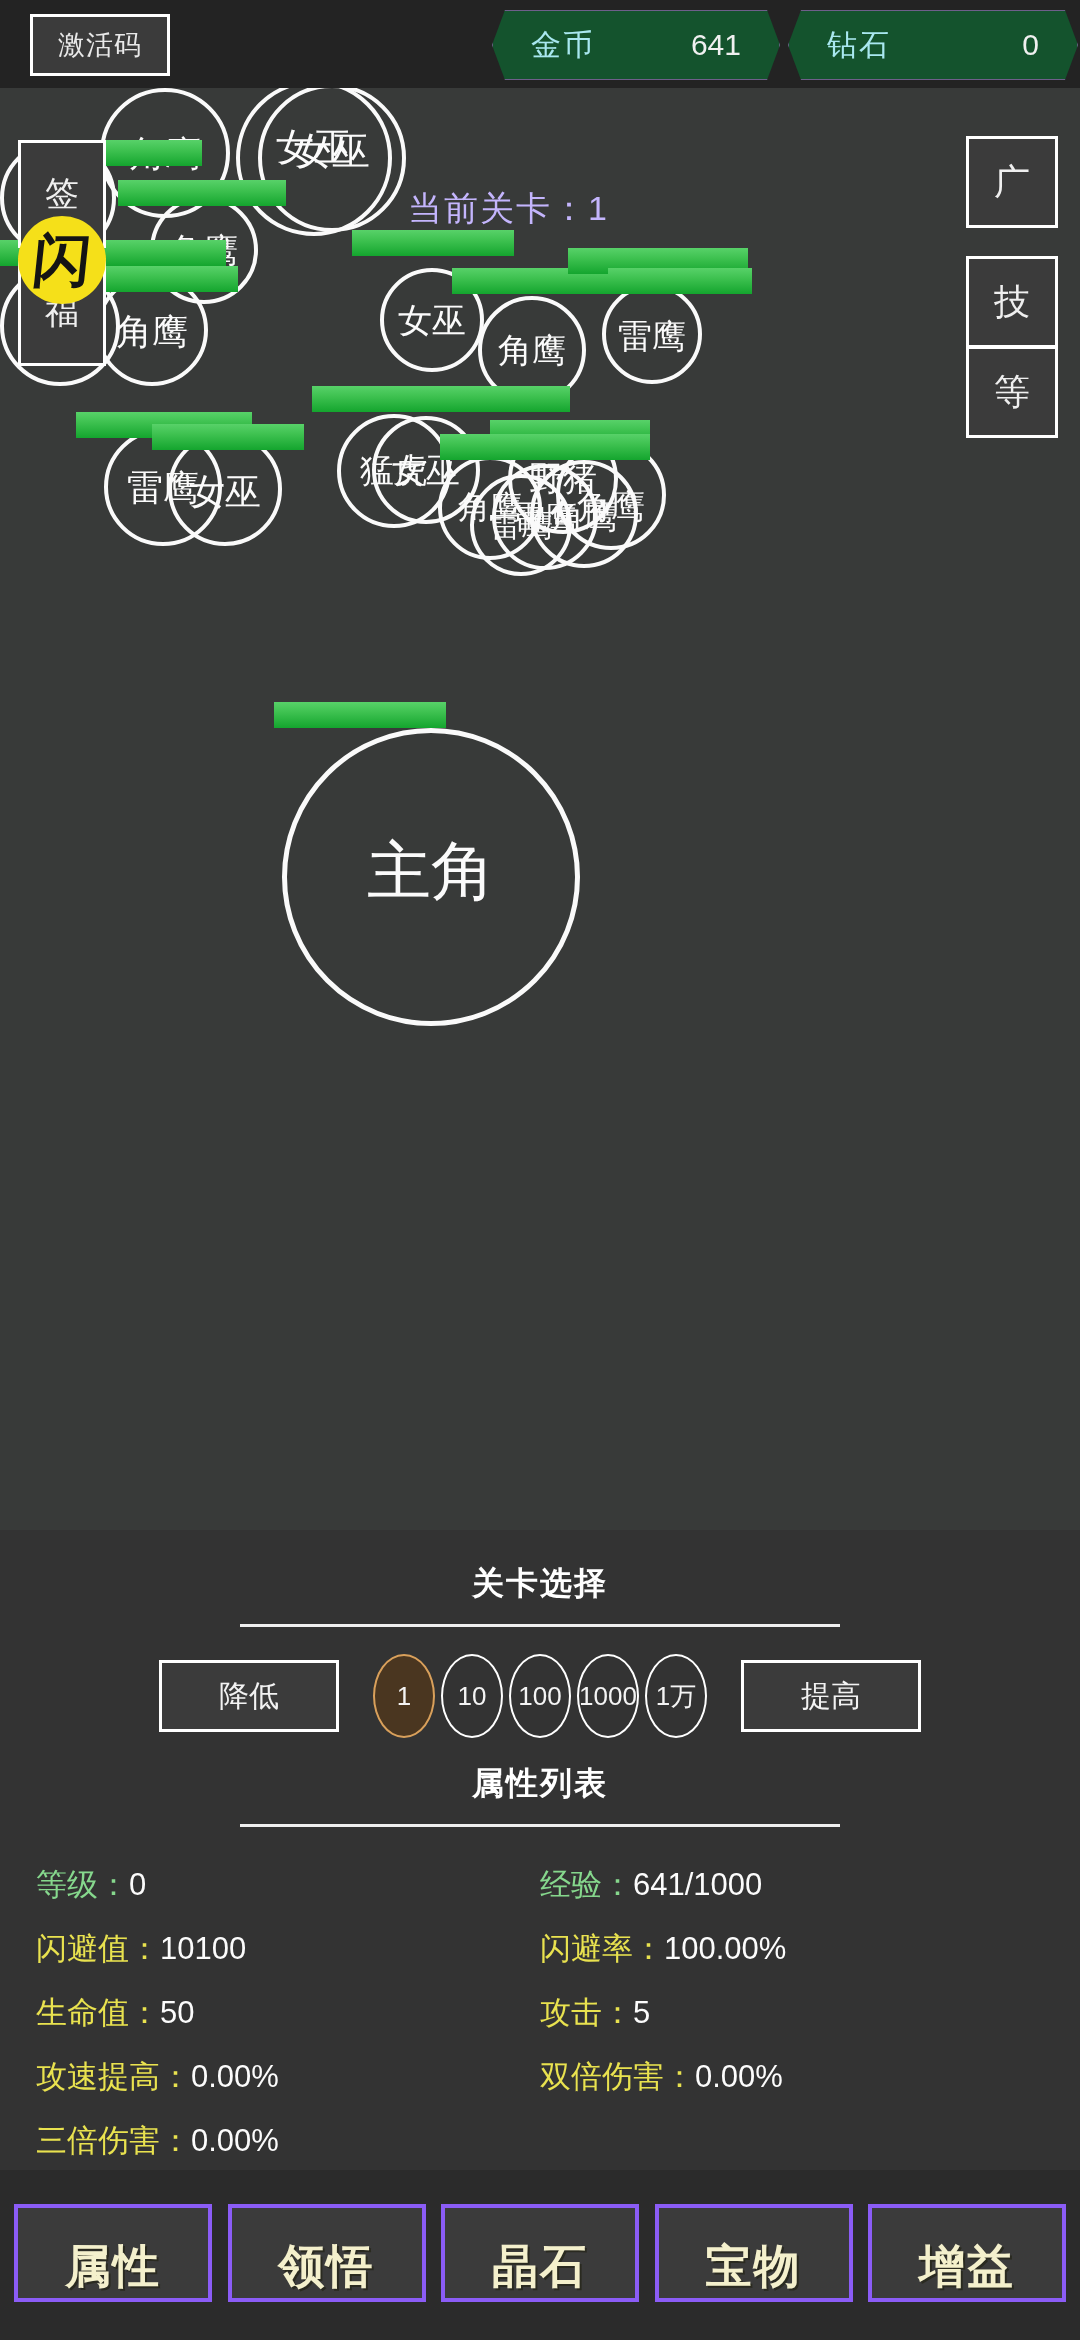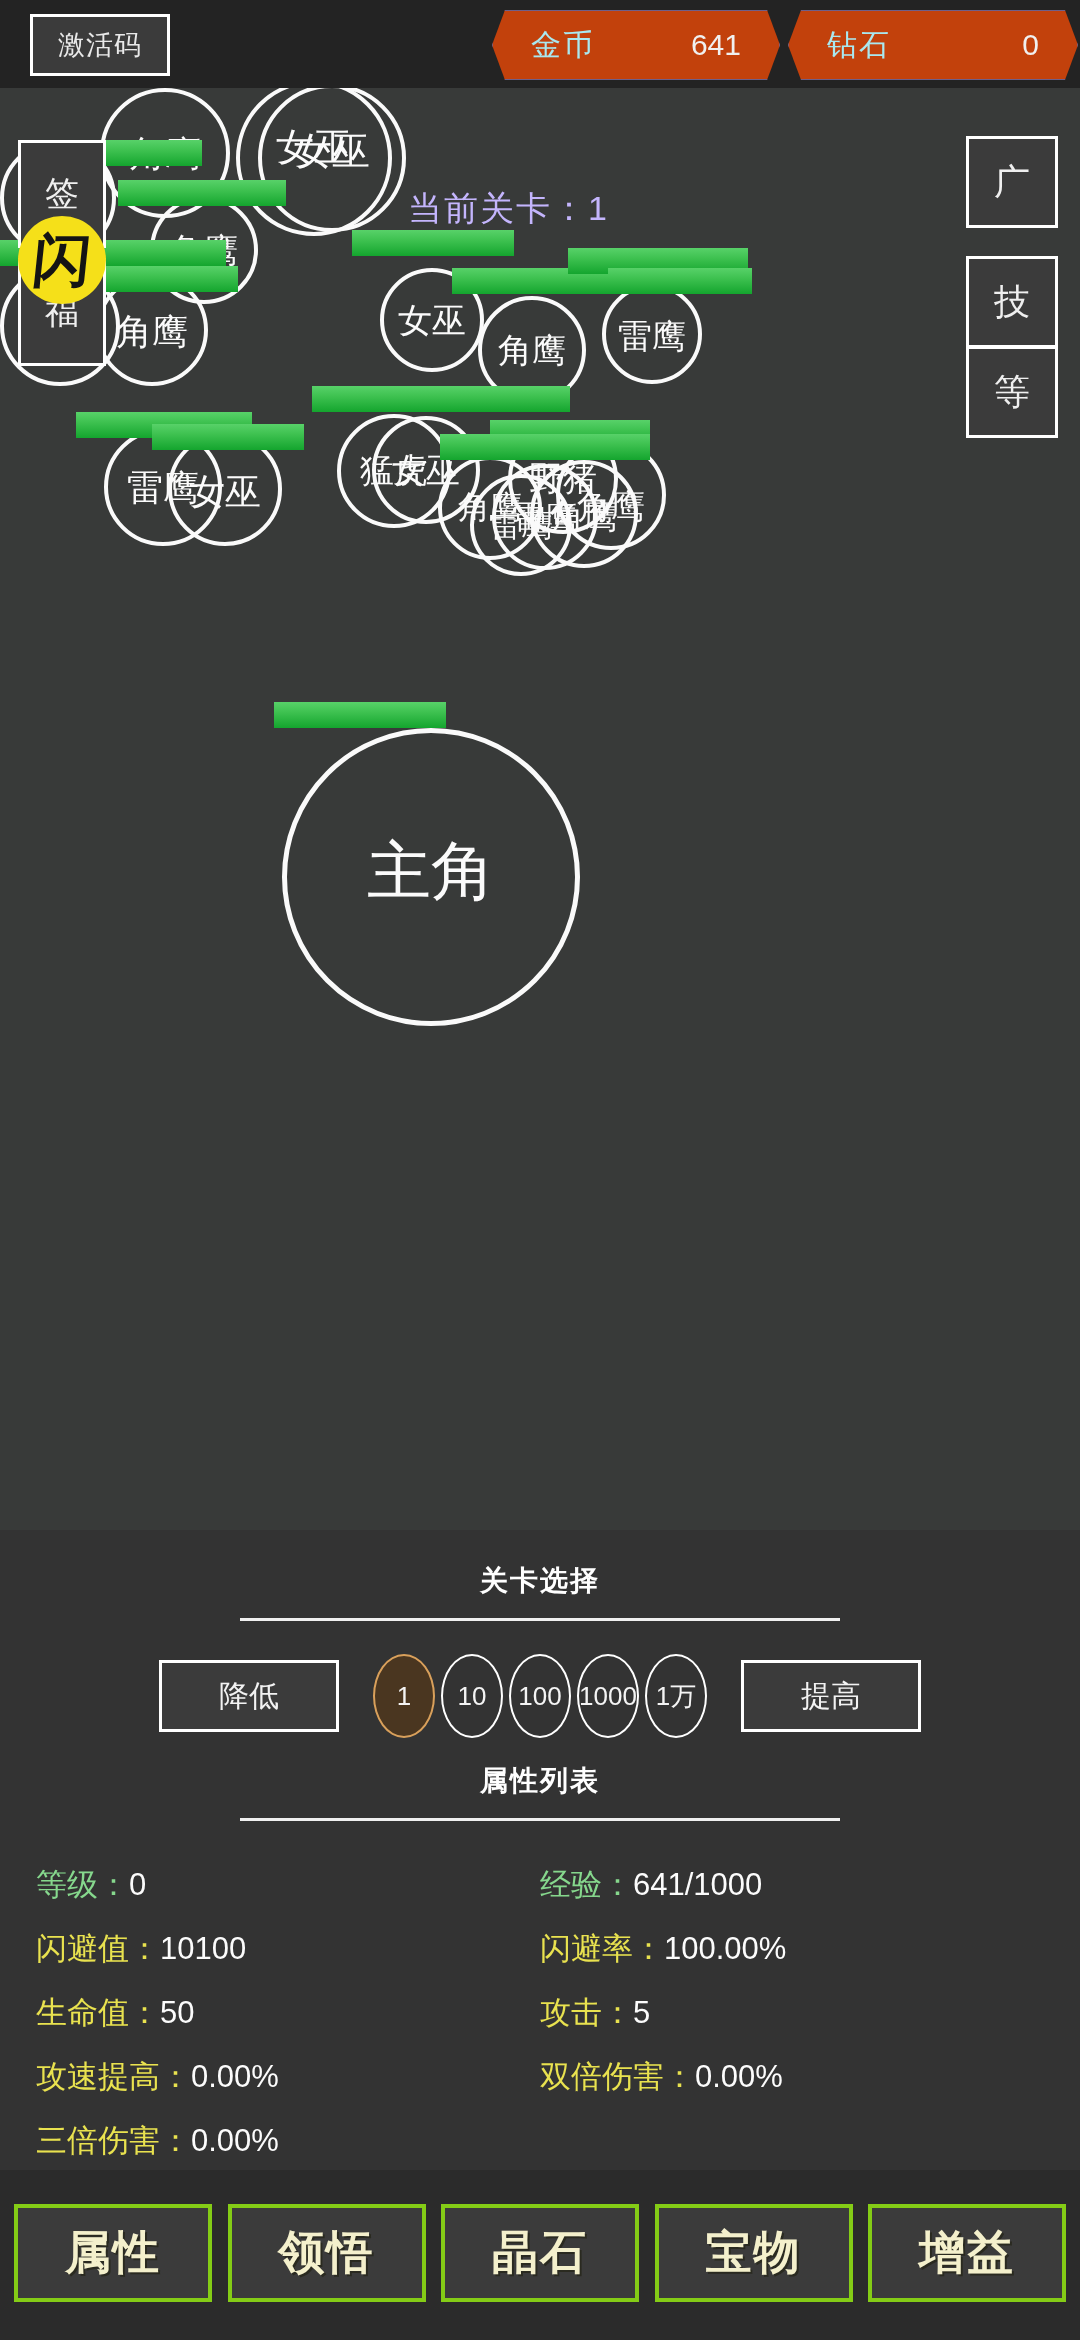--- a/index.html
+++ b/index.html
@@ -20,21 +20,21 @@
   .code-btn {
     position: absolute; left: 30px; top: 14px;
     width: 140px; height: 62px;
     background: #3b3b3b; border: 3px solid #ffffff;
     color: #e9e9e9; font-size: 27px;
     display: flex; align-items: center; justify-content: center;
     letter-spacing: 1px;
   }
   .hexpanel {
     position: absolute; top: 10px; height: 70px;
-    background: #c2410c;
+    background: #14532d;
     border: 1px solid #6e5f8a;
     clip-path: polygon(4.5% 0, 95.5% 0, 100% 50%, 95.5% 100%, 4.5% 100%, 0 50%);
     display: flex; align-items: center;
   }
   .hexpanel .hx-label {
     color: #a9e8f0; font-size: 30px; margin-left: 38px; letter-spacing: 2px;
   }
   .hexpanel .hx-value {
     color: #f0f0f0; font-size: 30px; margin-left: auto; margin-right: 38px;
   }
@@ -88,21 +88,21 @@
     transform: skewX(-6deg);
   }
 
   
   .bottom-panel {
     position: absolute; left: 0; top: 1530px; width: 1080px; height: 640px;
     background: #333333;
   }
   .section-title {
     width: 100%; text-align: center;
-    color: #ffffff; font-size: 28px; font-weight: bold; letter-spacing: 2px;
+    color: #ffffff; font-size: 32px; font-weight: bold; letter-spacing: 2px;
   }
   .section-rule {
     width: 600px; height: 3px; background: #f0f0f0;
     margin: 18px auto 0 auto;
   }
   .level-row {
     position: absolute; left: 0; top: 124px; width: 1080px;
     display: flex; align-items: center; justify-content: center; gap: 8px;
   }
   .step-btn {
@@ -132,22 +132,22 @@
   .attr-item .v { color: #fcfcfc; }
 
   
   .bottom-nav {
     position: absolute; left: 0; top: 2198px; width: 1080px; height: 110px;
     display: flex; align-items: center; justify-content: space-between;
     padding: 0 14px;
   }
   .nav-btn {
     width: 198px; height: 98px;
-    background: #3b3b3b; border: 4px solid #84cc16;
-    display: flex; align-items: center; justify-content: center;
+    background: #3b3b3b; border: 4px solid #8b5cf6;
+    display: flex; align-items: flex-end; justify-content: center;
     color: #f4f0cc; font-size: 46px; font-weight: bold; letter-spacing: 2px;
     text-shadow: 2px 2px 0 #2a2a20;
   }
 </style>
 </head>
 <body>
 
 <div id="app">
 
   <div class="topbar">

